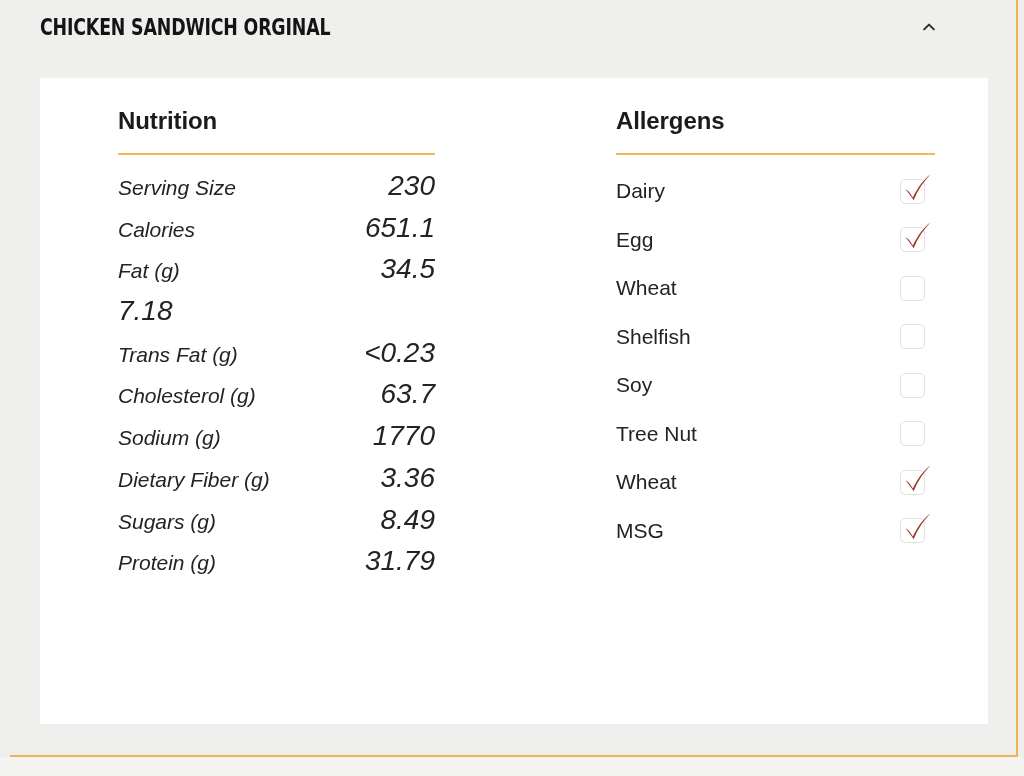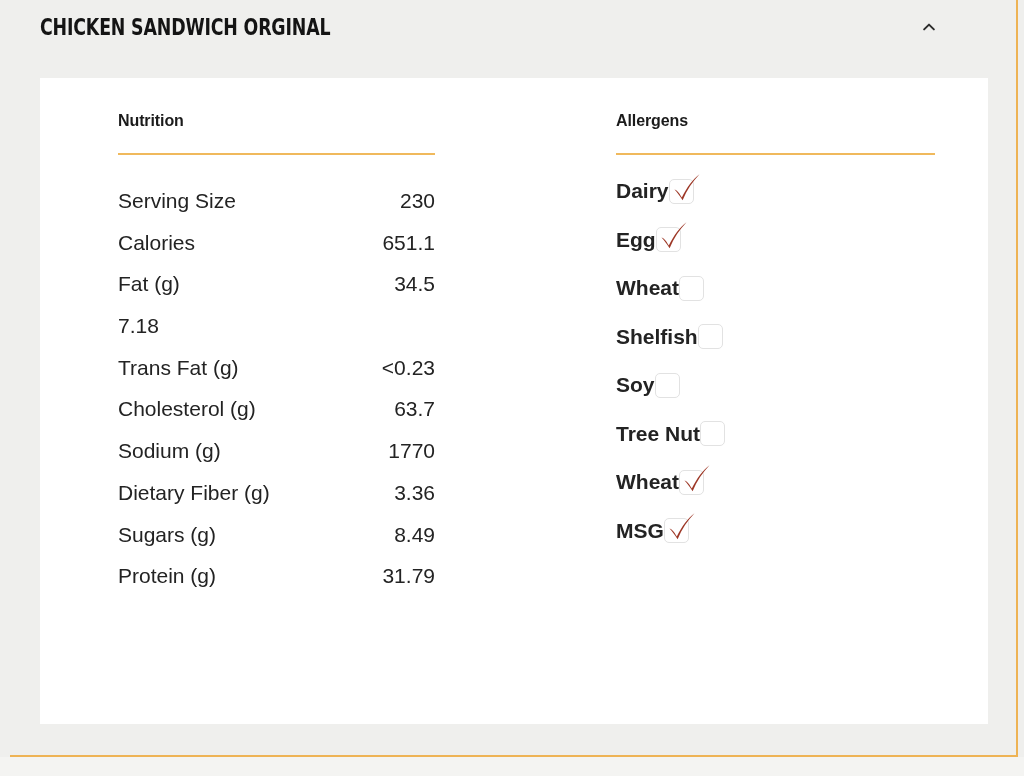--- a/index.html
+++ b/index.html
@@ -114,72 +114,73 @@
 
   .col {
     position: absolute;
     top: 30px;
   }
 
   .col-nutrition { left: 78px; width: 317px; }
   .col-allergens { left: 550px; width: 319px; margin-left: 26px; }
 
   .section-title {
-    font-size: 16px;
+    font-size: 24px;
     font-weight: 700;
     color: #1b1b1b;
     line-height: 26px;
     letter-spacing: -0.1px;
   }
 
   .section-rule {
     margin-top: 19px;
     height: 2px;
     background: #f0b95c;
     width: 100%;
   }
 
   
   .nutrition-list {
-    margin-top: 32px;
+    margin-top: 17px;
+    font-style: italic;
   }
 
   .nutrition-row {
     display: flex;
     align-items: baseline;
     justify-content: space-between;
     height: 41.7px;
     color: #1f1f1f;
   }
 
   .nutrition-label {
     font-size: 21px;
     line-height: 28px;
     color: #232323;
     white-space: nowrap;
   }
 
   .nutrition-value {
-    font-size: 21px;
+    font-size: 28px;
     line-height: 28px;
     color: #232323;
     white-space: nowrap;
   }
 
   
   .allergen-list {
     margin-top: 12px;
   }
 
   .allergen-row {
     position: relative;
     display: flex;
     align-items: center;
+    justify-content: space-between;
     height: 48.5px;
-    font-weight: bold;
   }
 
   .allergen-label {
     font-size: 21px;
     line-height: 28px;
     color: #232323;
     white-space: nowrap;
   }
 
   .checkbox {

